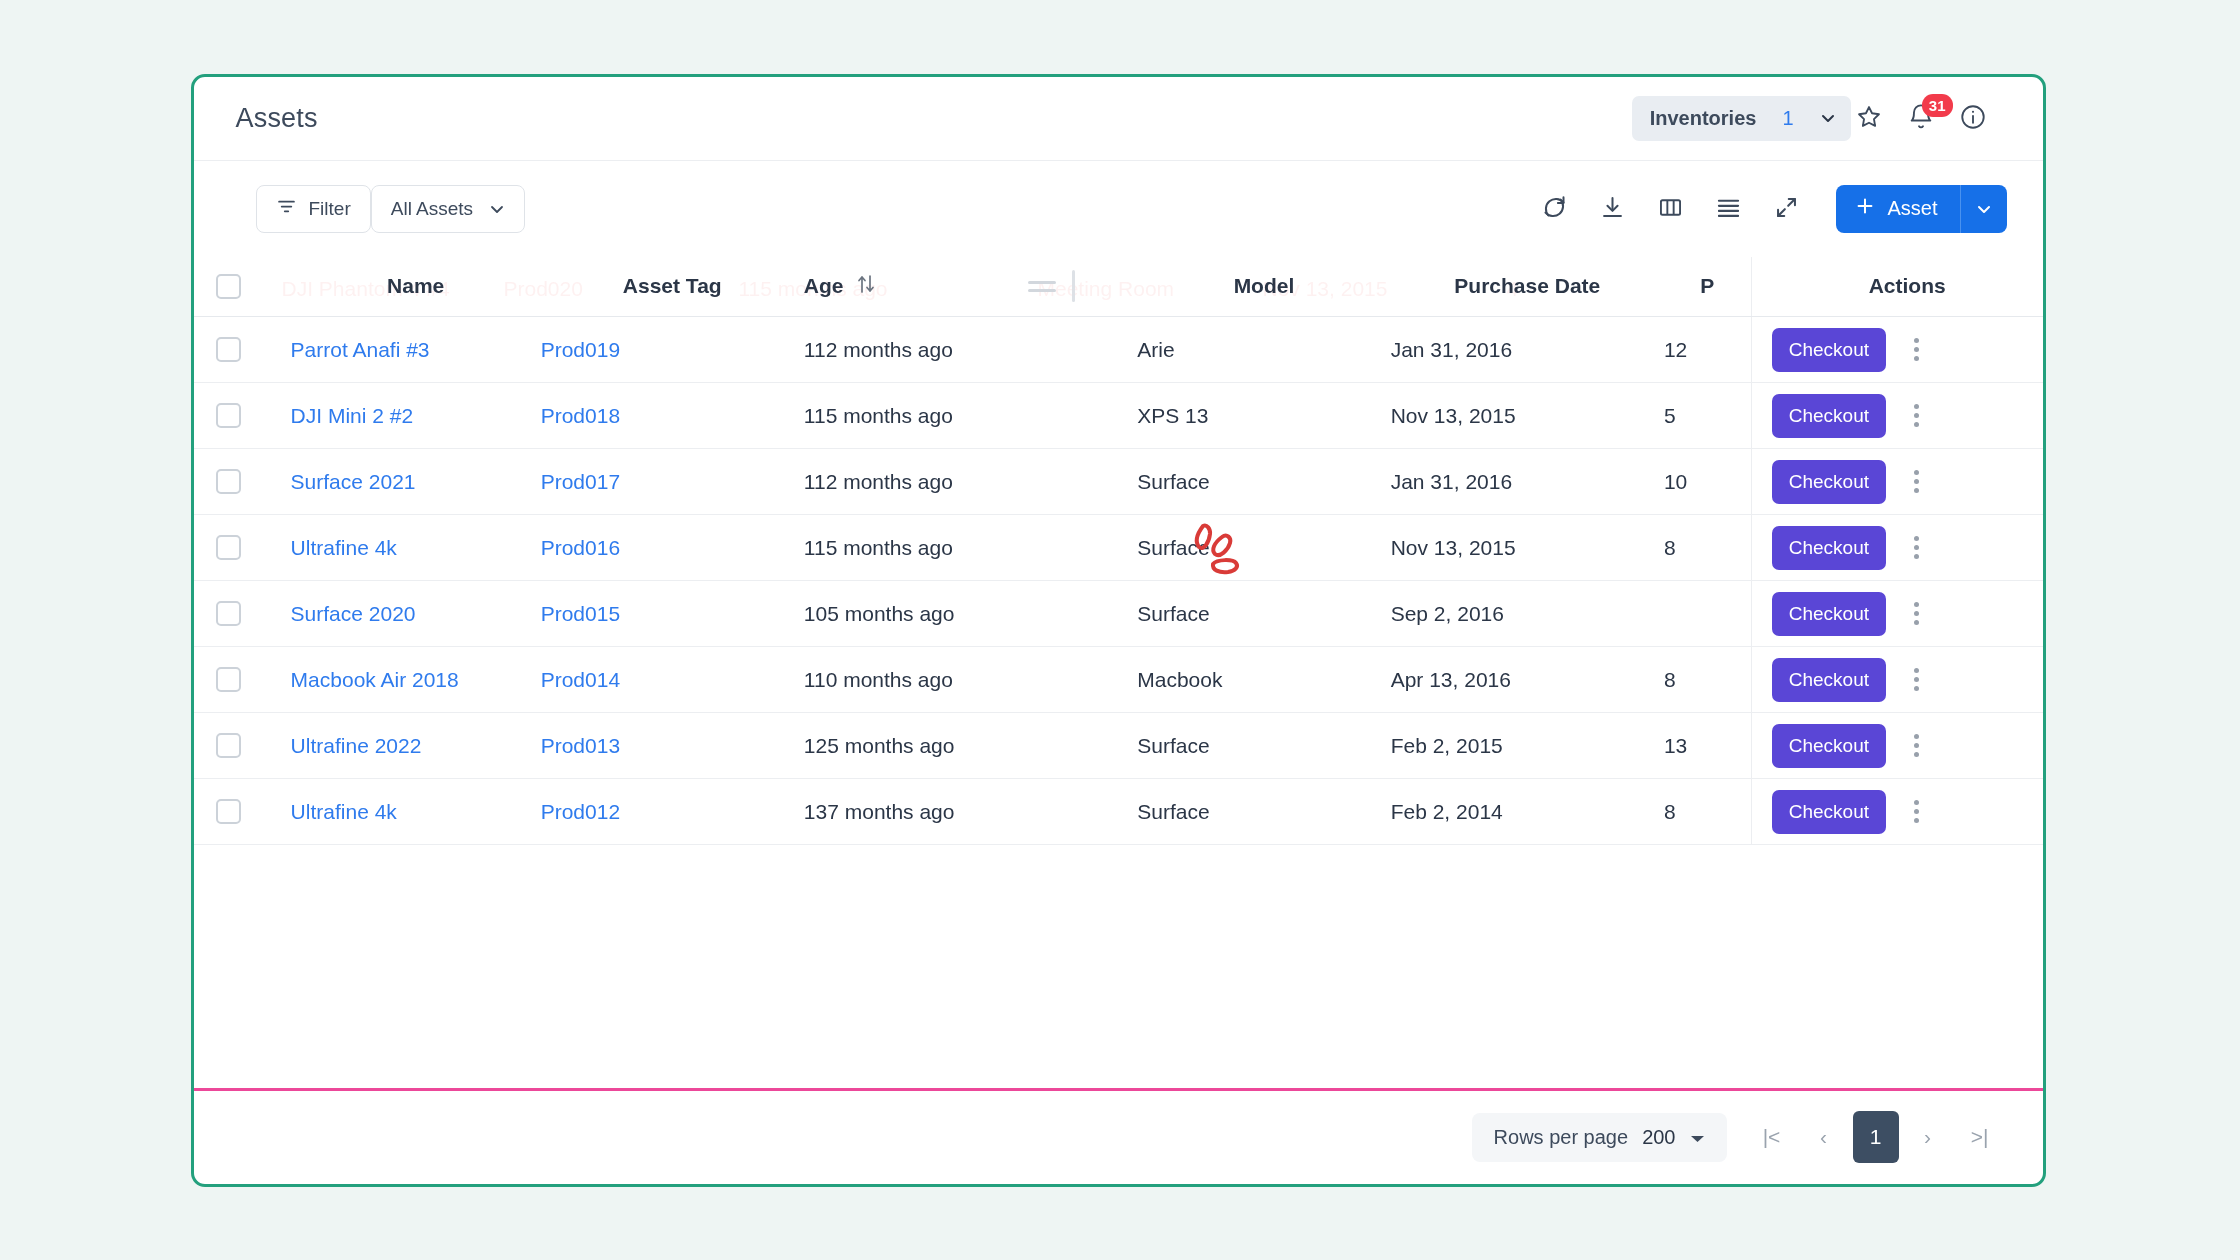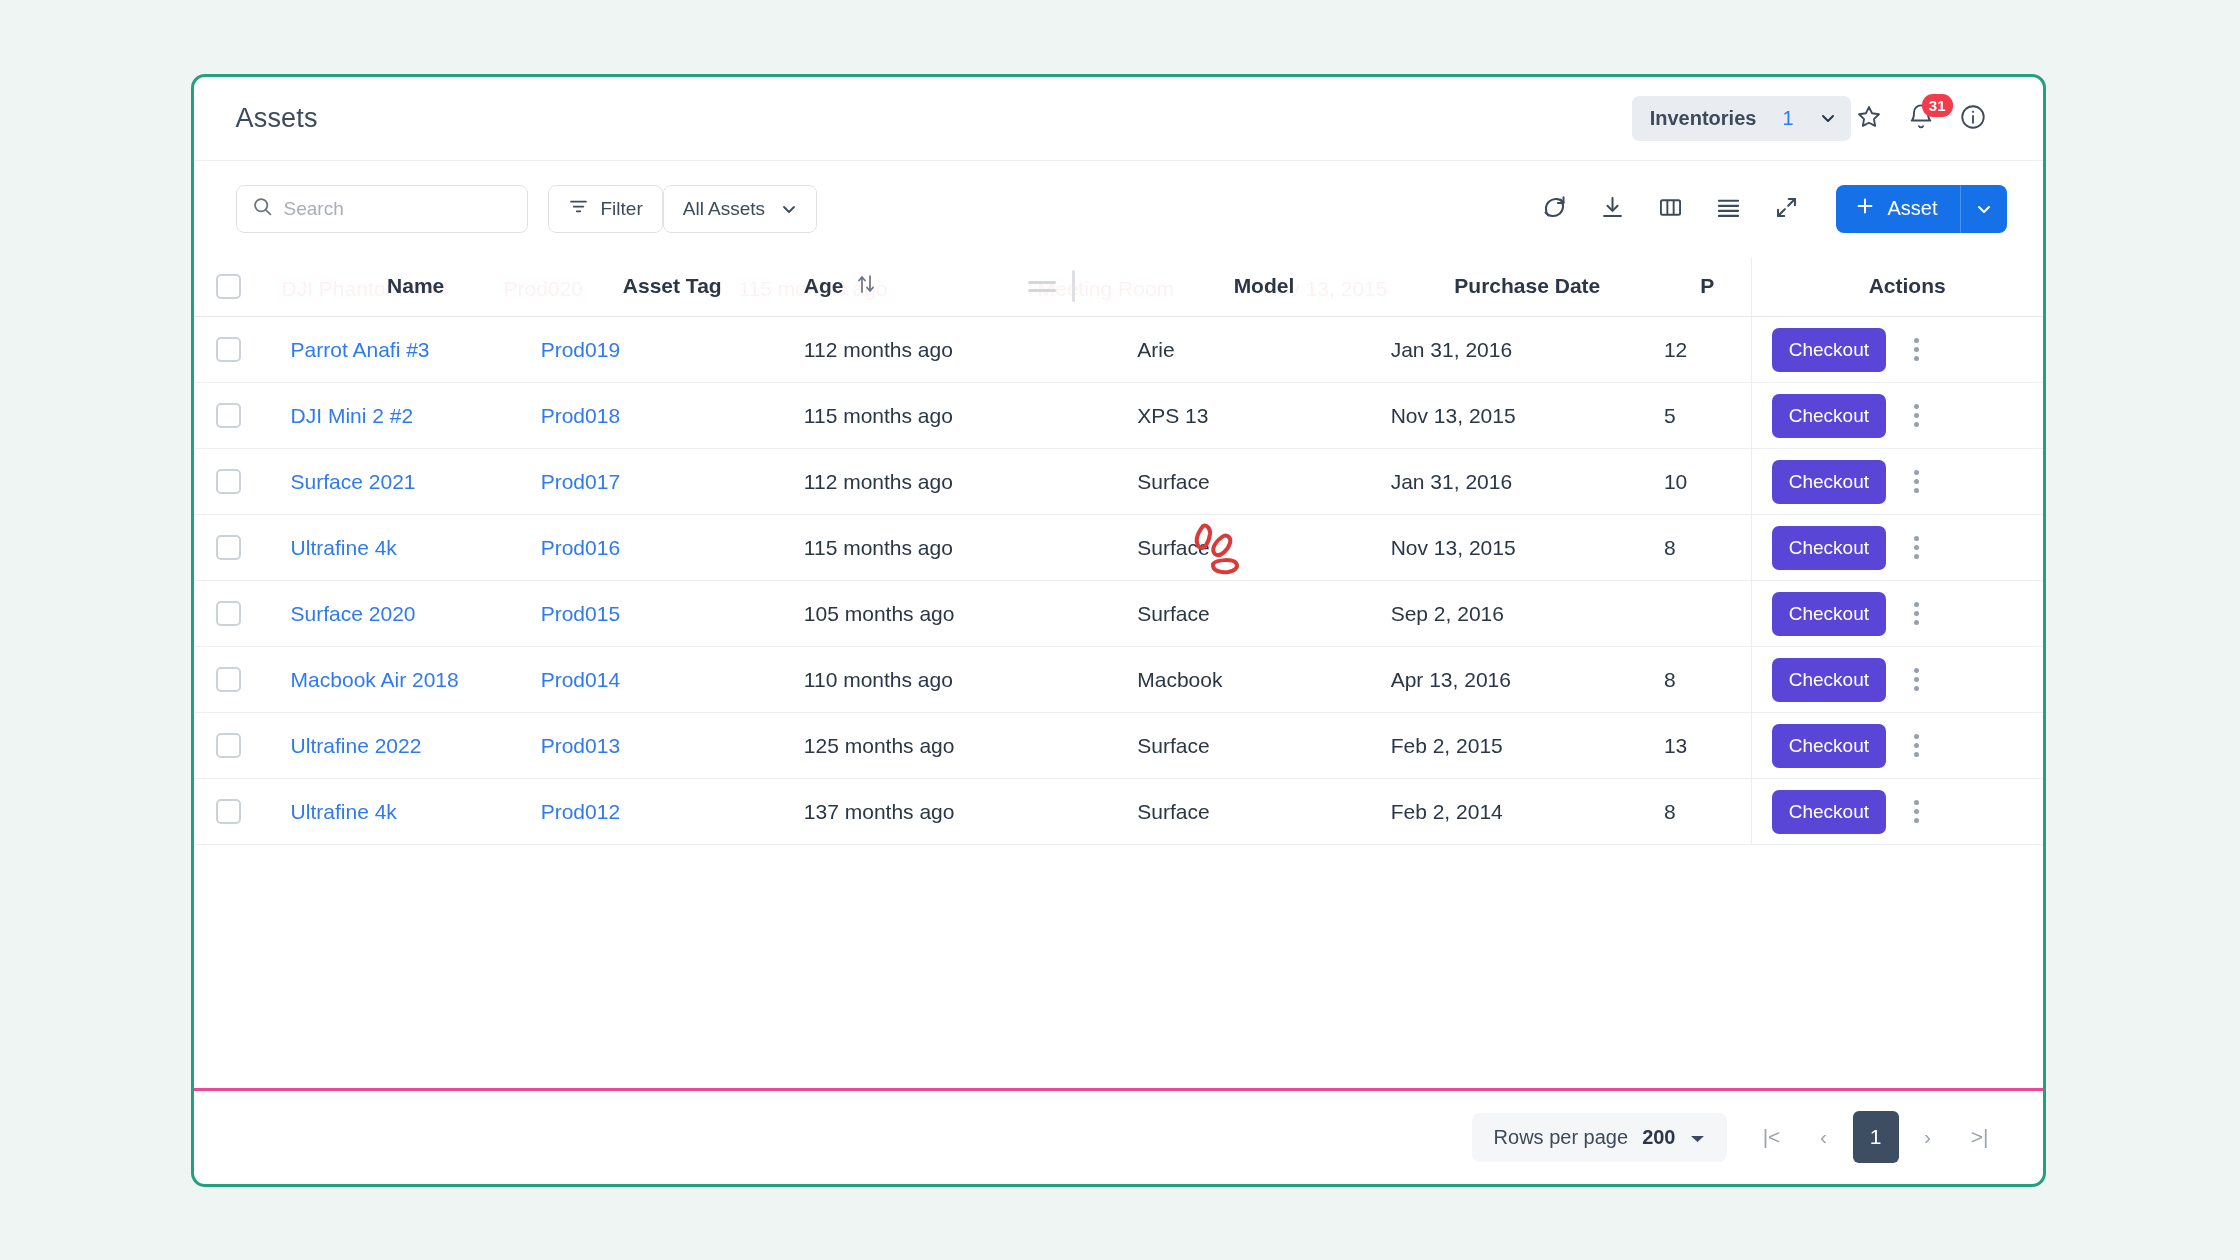--- a/index.html
+++ b/index.html
@@ -167,21 +167,21 @@
   .footer {
     flex: 0 0 96px; height: 96px;
     display: flex; align-items: center; justify-content: flex-end;
     padding: 0 40px 0 0; border-top: 3px solid #ec4899;
   }
   .rows-chip {
     display: flex; align-items: center; gap: 14px;
     background: #f4f6f8; border-radius: 8px; padding: 13px 22px;
     font-size: 20px; color: #3d4a5c; cursor: pointer;
   }
-  .rows-val { font-weight: 700; color: #2b3647; }
+  .rows-val { font-weight: 400; color: #2b3647; }
   .pager { display: flex; align-items: center; gap: 6px; margin-left: 22px; }
   .pg-btn {
     width: 46px; height: 46px; background: none; border: none; cursor: pointer;
     display: flex; align-items: center; justify-content: center;
     font-size: 21px; color: #9aa3ae; font-family: "Liberation Sans", sans-serif;
   }
   .pg-current {
     width: 46px; height: 52px; background: #3d4e63; color: #fff;
     border-radius: 6px; border: none; cursor: pointer;
     display: flex; align-items: center; justify-content: center;
@@ -235,29 +235,20 @@
                 <circle cx="12" cy="12" r="9.2"></circle>
                 <path d="M12 11v6"></path>
                 <circle cx="12" cy="7.6" r=".9" fill="#3d4a5c" stroke="none"></circle>
               </svg>
           </span>
         </button>
       </div>
     </div>
 
     <div class="toolbar">
-      <div class="search-box">
-        <span>
-          <svg width="21" height="21" viewBox="0 0 24 24" fill="none" stroke="#6b7480" stroke-width="2" stroke-linecap="round">
-              <circle cx="10.5" cy="10.5" r="7"></circle>
-              <path d="M15.8 15.8L21 21"></path>
-            </svg>
-        </span>
-        <input class="search-input" type="text" placeholder="Search" style="">
-      </div>
 
       <button class="btn-outline filter-btn">
         <span>
           <svg width="21" height="21" viewBox="0 0 24 24" fill="none" stroke="#3d4a5c" stroke-width="2" stroke-linecap="round">
               <path d="M3.5 6.5h17M6.5 12h11M10 17.5h4"></path>
             </svg>
         </span>
         <span>Filter</span>
       </button>
 

